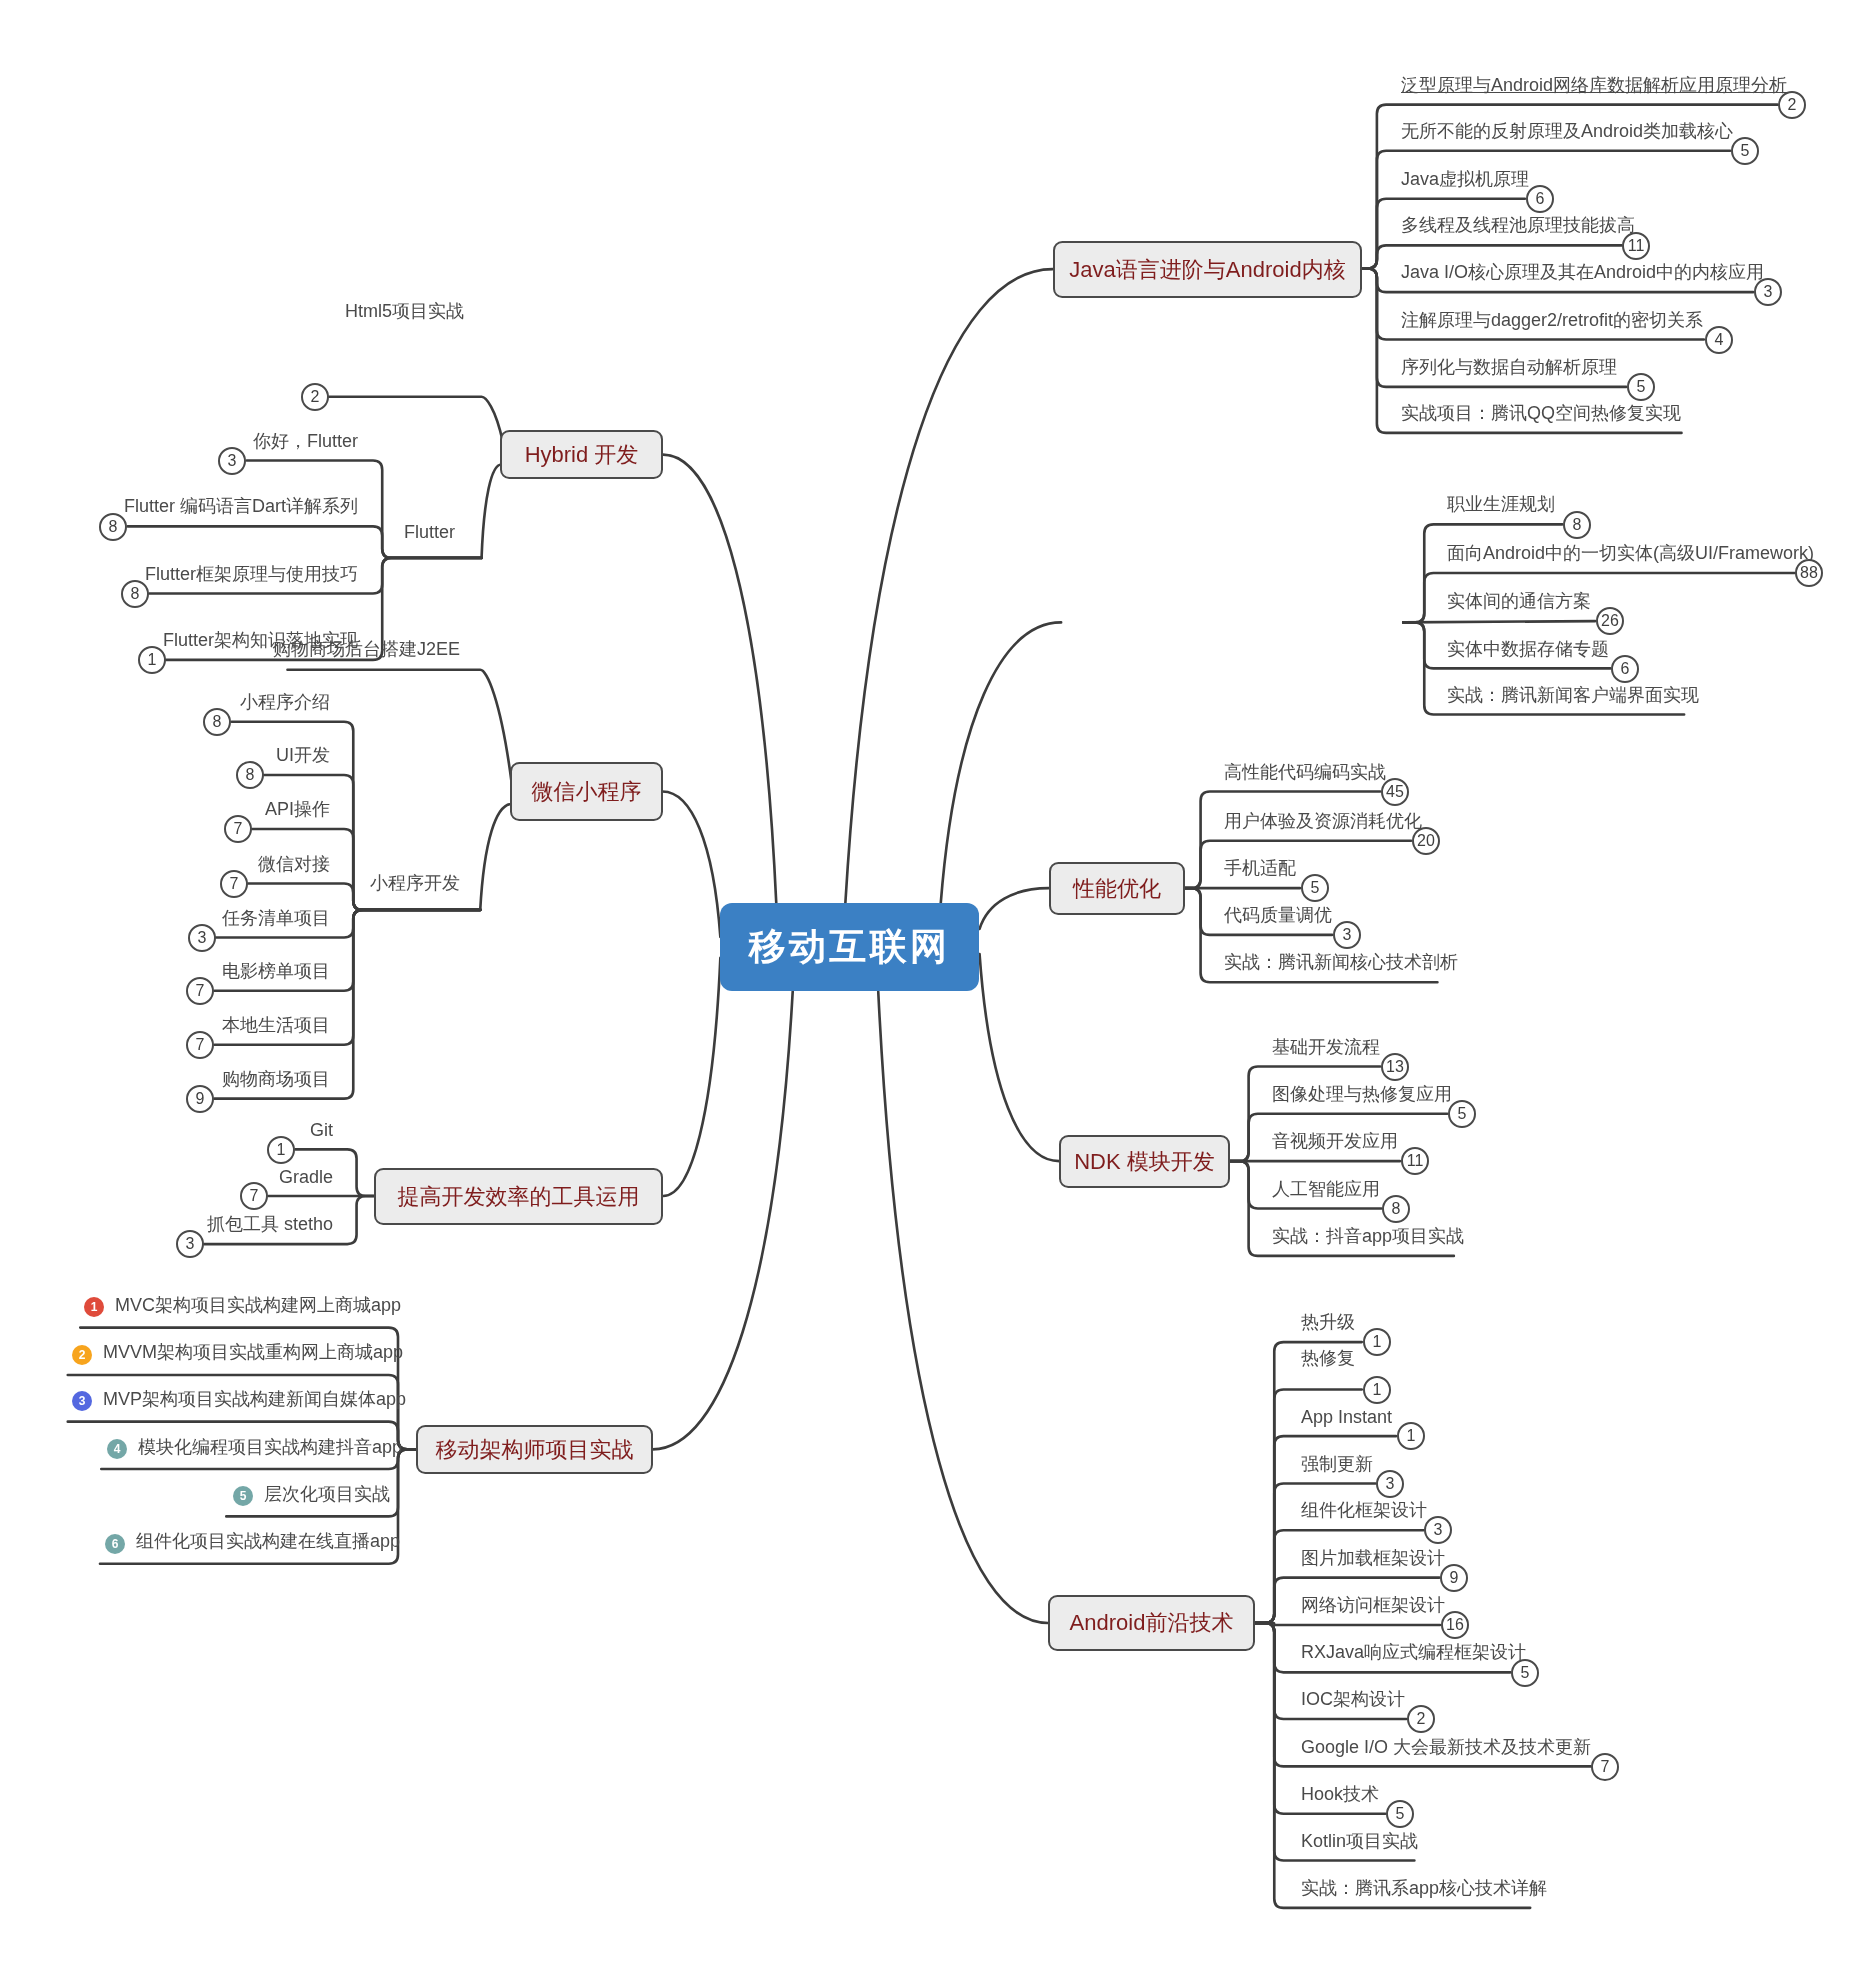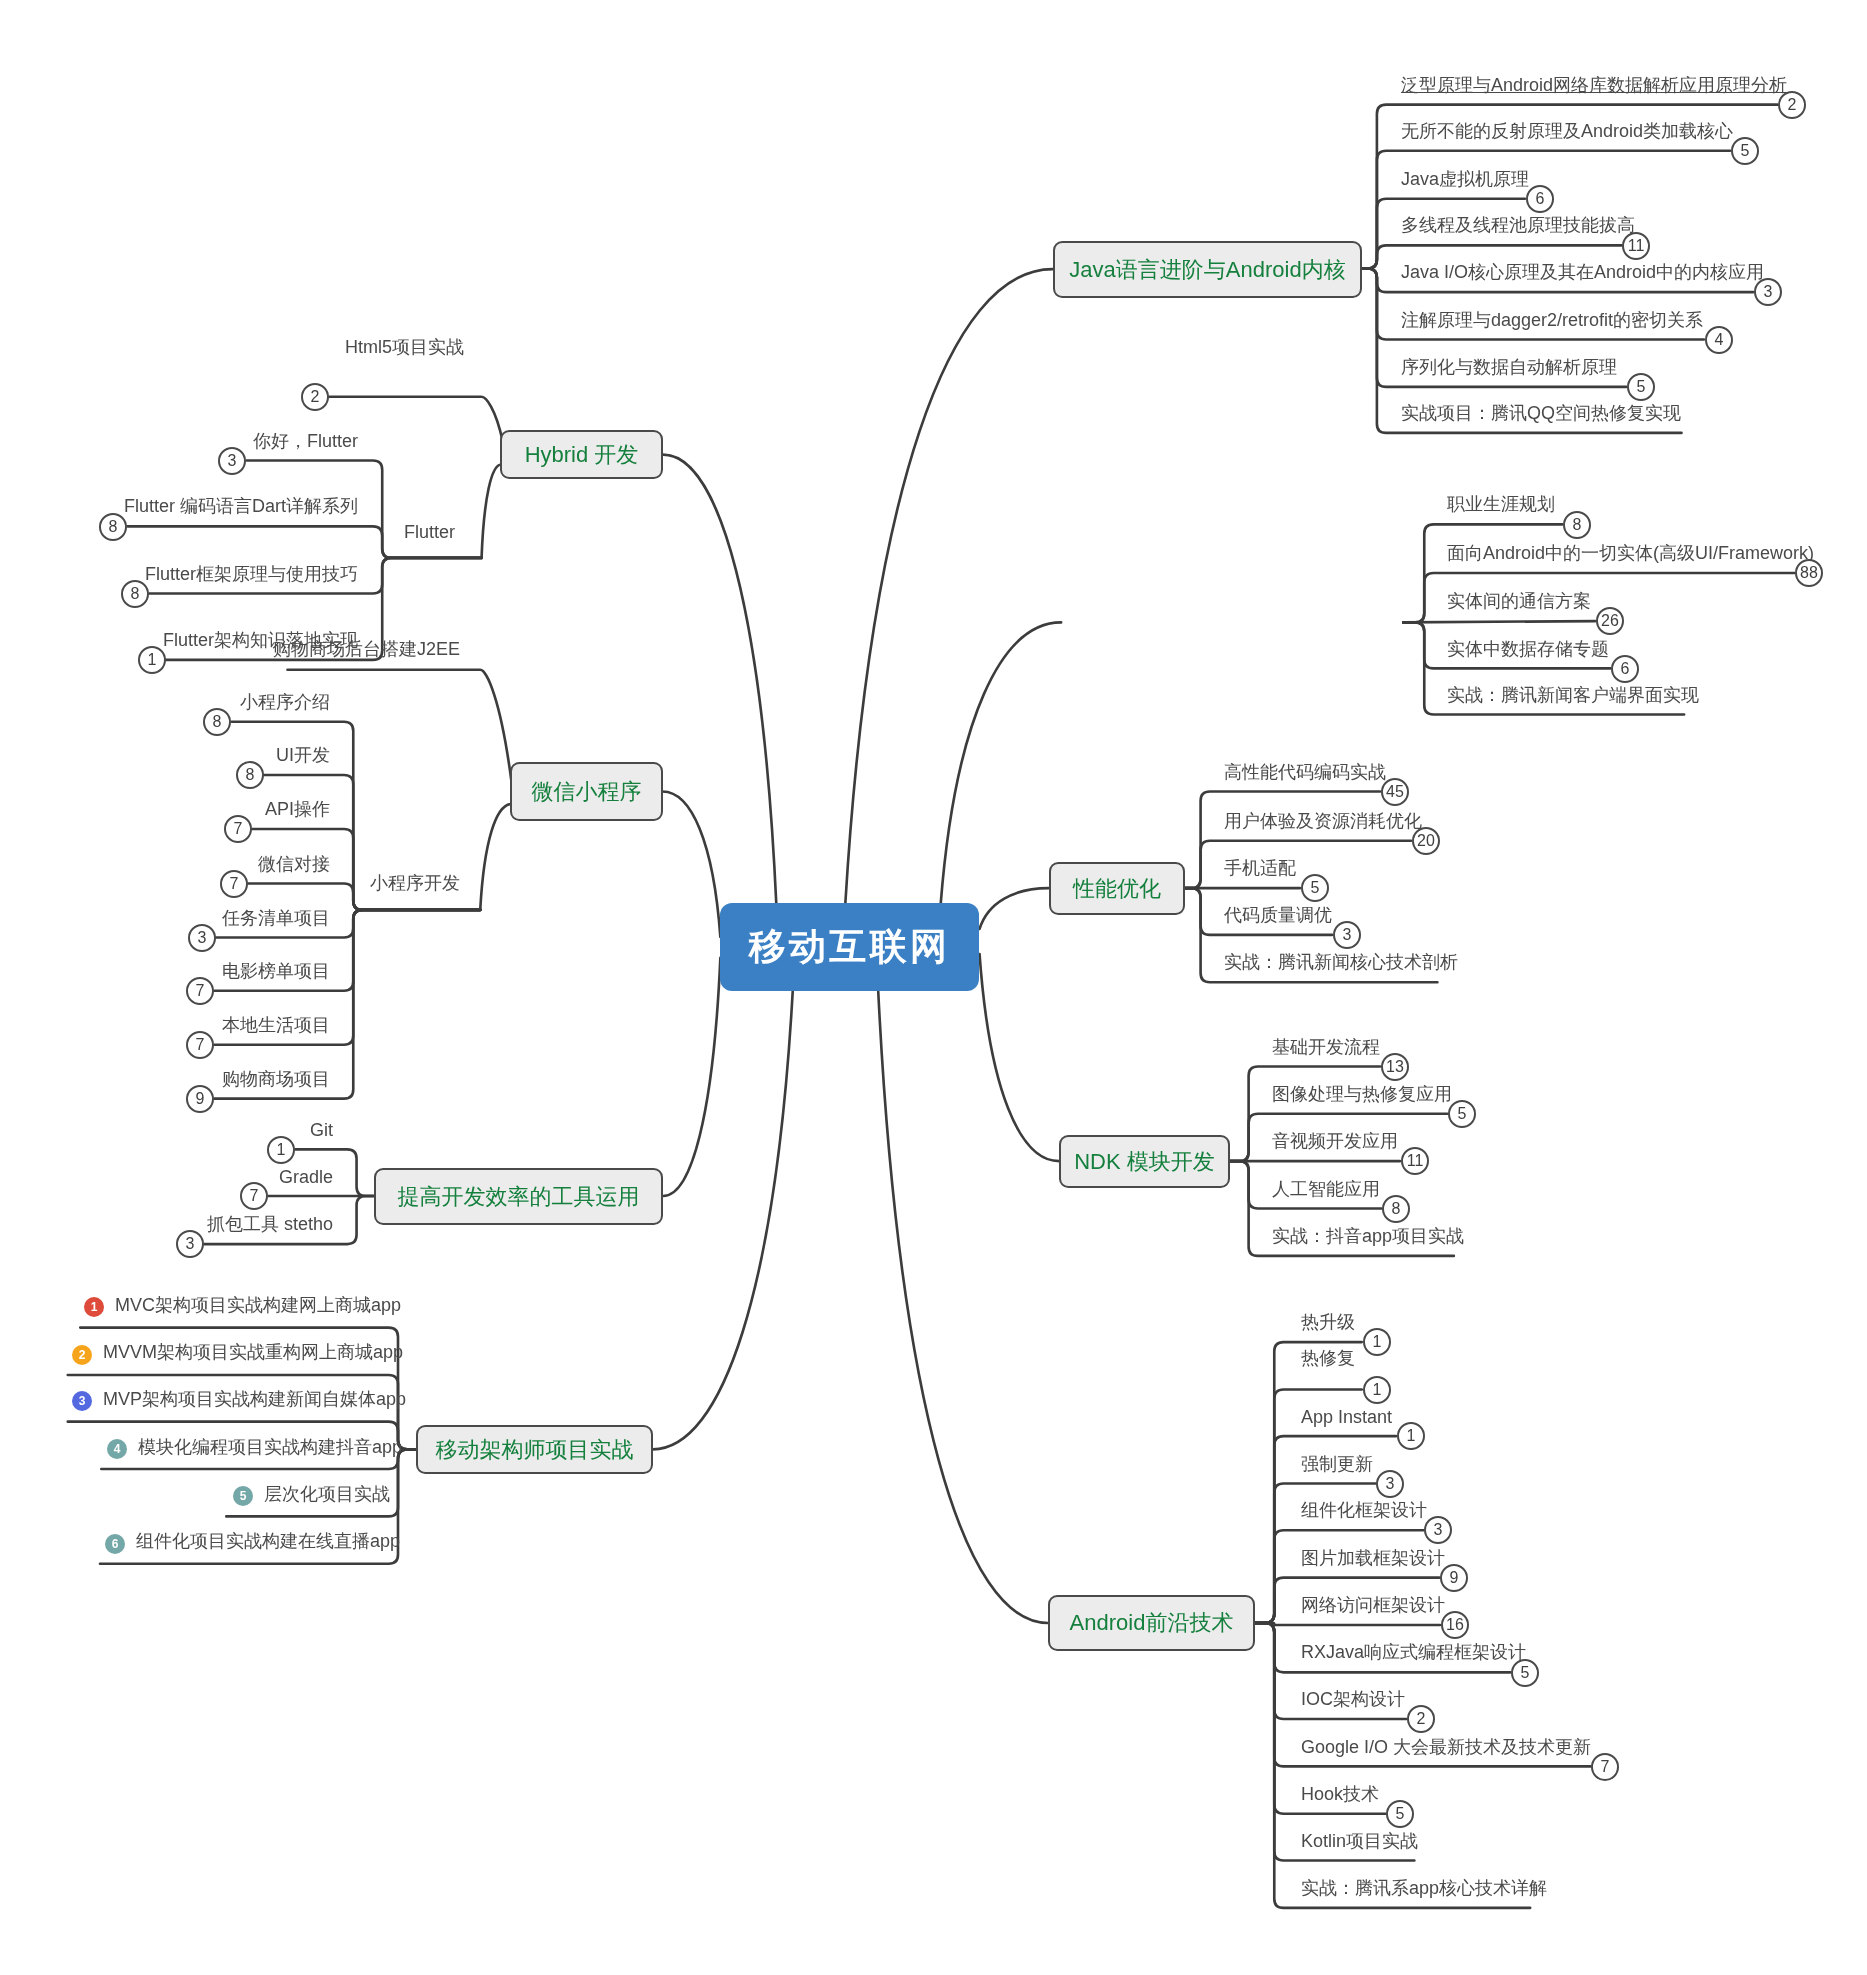--- a/index.html
+++ b/index.html
@@ -1,20 +1,20 @@
 <!DOCTYPE html>
 <html style="font-size:10.5px"><head>
 <meta charset="utf-8">
 <style>
   html,body{margin:0;padding:0;background:#ffffff;}
   #canvas{position:relative;width:1867px;height:1975px;background:#ffffff;overflow:hidden;
           font-family:"Liberation Sans","DejaVu Sans",sans-serif;}
   #links{position:absolute;left:0;top:0;}
   .node{position:absolute;display:flex;align-items:center;justify-content:center;
-        background:#ececec;border:2px solid #4a4a4a;border-radius:9.2px;color:#15803d;
+        background:#ececec;border:2px solid #4a4a4a;border-radius:9.2px;color:#7f1d1d;
         font-size:22px;box-sizing:border-box;white-space:nowrap;}
   .node.multiline{justify-content:flex-start;padding-left:16px;text-align:left;
         line-height:1.45;white-space:pre-line;}
   .center-node{position:absolute;display:flex;align-items:center;justify-content:center;
         background:#3b80c4;border-radius:12px;color:#ffffff;font-size:37px;font-weight:700;
         letter-spacing:3.3px;box-sizing:border-box;}
   .topic{position:absolute;white-space:nowrap;color:#4a4a4a;font-size:18px;}
   .grouplabel{position:absolute;white-space:nowrap;color:#4a4a4a;font-size:18px;}
   .badge{position:absolute;width:28px;height:28px;border-radius:50%;background:#ffffff;
         border:2px solid #4a4a4a;color:#3f3f3f;font-size:16px;display:flex;align-items:center;
@@ -165,21 +165,21 @@
     <div class="badge" style="left: 1511px; top: 1659px;">5</div>
     <div class="topic" style="bottom: 264px; left: 1301px;">IOC架构设计</div>
     <div class="badge" style="left: 1407px; top: 1705px;">2</div>
     <div class="topic" style="bottom: 216px; left: 1301px;">Google I/O 大会最新技术及技术更新</div>
     <div class="badge" style="left: 1591px; top: 1753px;">7</div>
     <div class="topic" style="bottom: 169px; left: 1301px;">Hook技术</div>
     <div class="badge" style="left: 1386px; top: 1800px;">5</div>
     <div class="topic" style="bottom: 122px; left: 1301px;">Kotlin项目实战</div>
     <div class="topic" style="bottom: 75px; left: 1301px;">实战：腾讯系app核心技术详解</div>
     <div class="node" style="left: 500px; top: 430px; width: 163px; height: 49px;">Hybrid 开发</div>
-    <div class="topic" style="right: 1403px; bottom: 1616px;">Html5项目实战</div>
+    <div class="topic" style="right: 1403px; bottom: 1652px;">Html5项目实战</div>
     <div class="badge" style="left: 301px; top: 383px;">2</div>
     <div class="grouplabel" style="right: 1412px; bottom: 1432px;">Flutter</div>
     <div class="topic" style="bottom: 1522px; right: 1509px;">你好，Flutter</div>
     <div class="badge" style="left: 218px; top: 447px;">3</div>
     <div class="topic" style="bottom: 1457px; right: 1509px;">Flutter 编码语言Dart详解系列</div>
     <div class="badge" style="left: 99px; top: 513px;">8</div>
     <div class="topic" style="bottom: 1389px; right: 1509px;">Flutter框架原理与使用技巧</div>
     <div class="badge" style="left: 121px; top: 580px;">8</div>
     <div class="topic" style="bottom: 1323px; right: 1509px;">Flutter架构知识落地实现</div>
     <div class="badge" style="left: 138px; top: 646px;">1</div>

